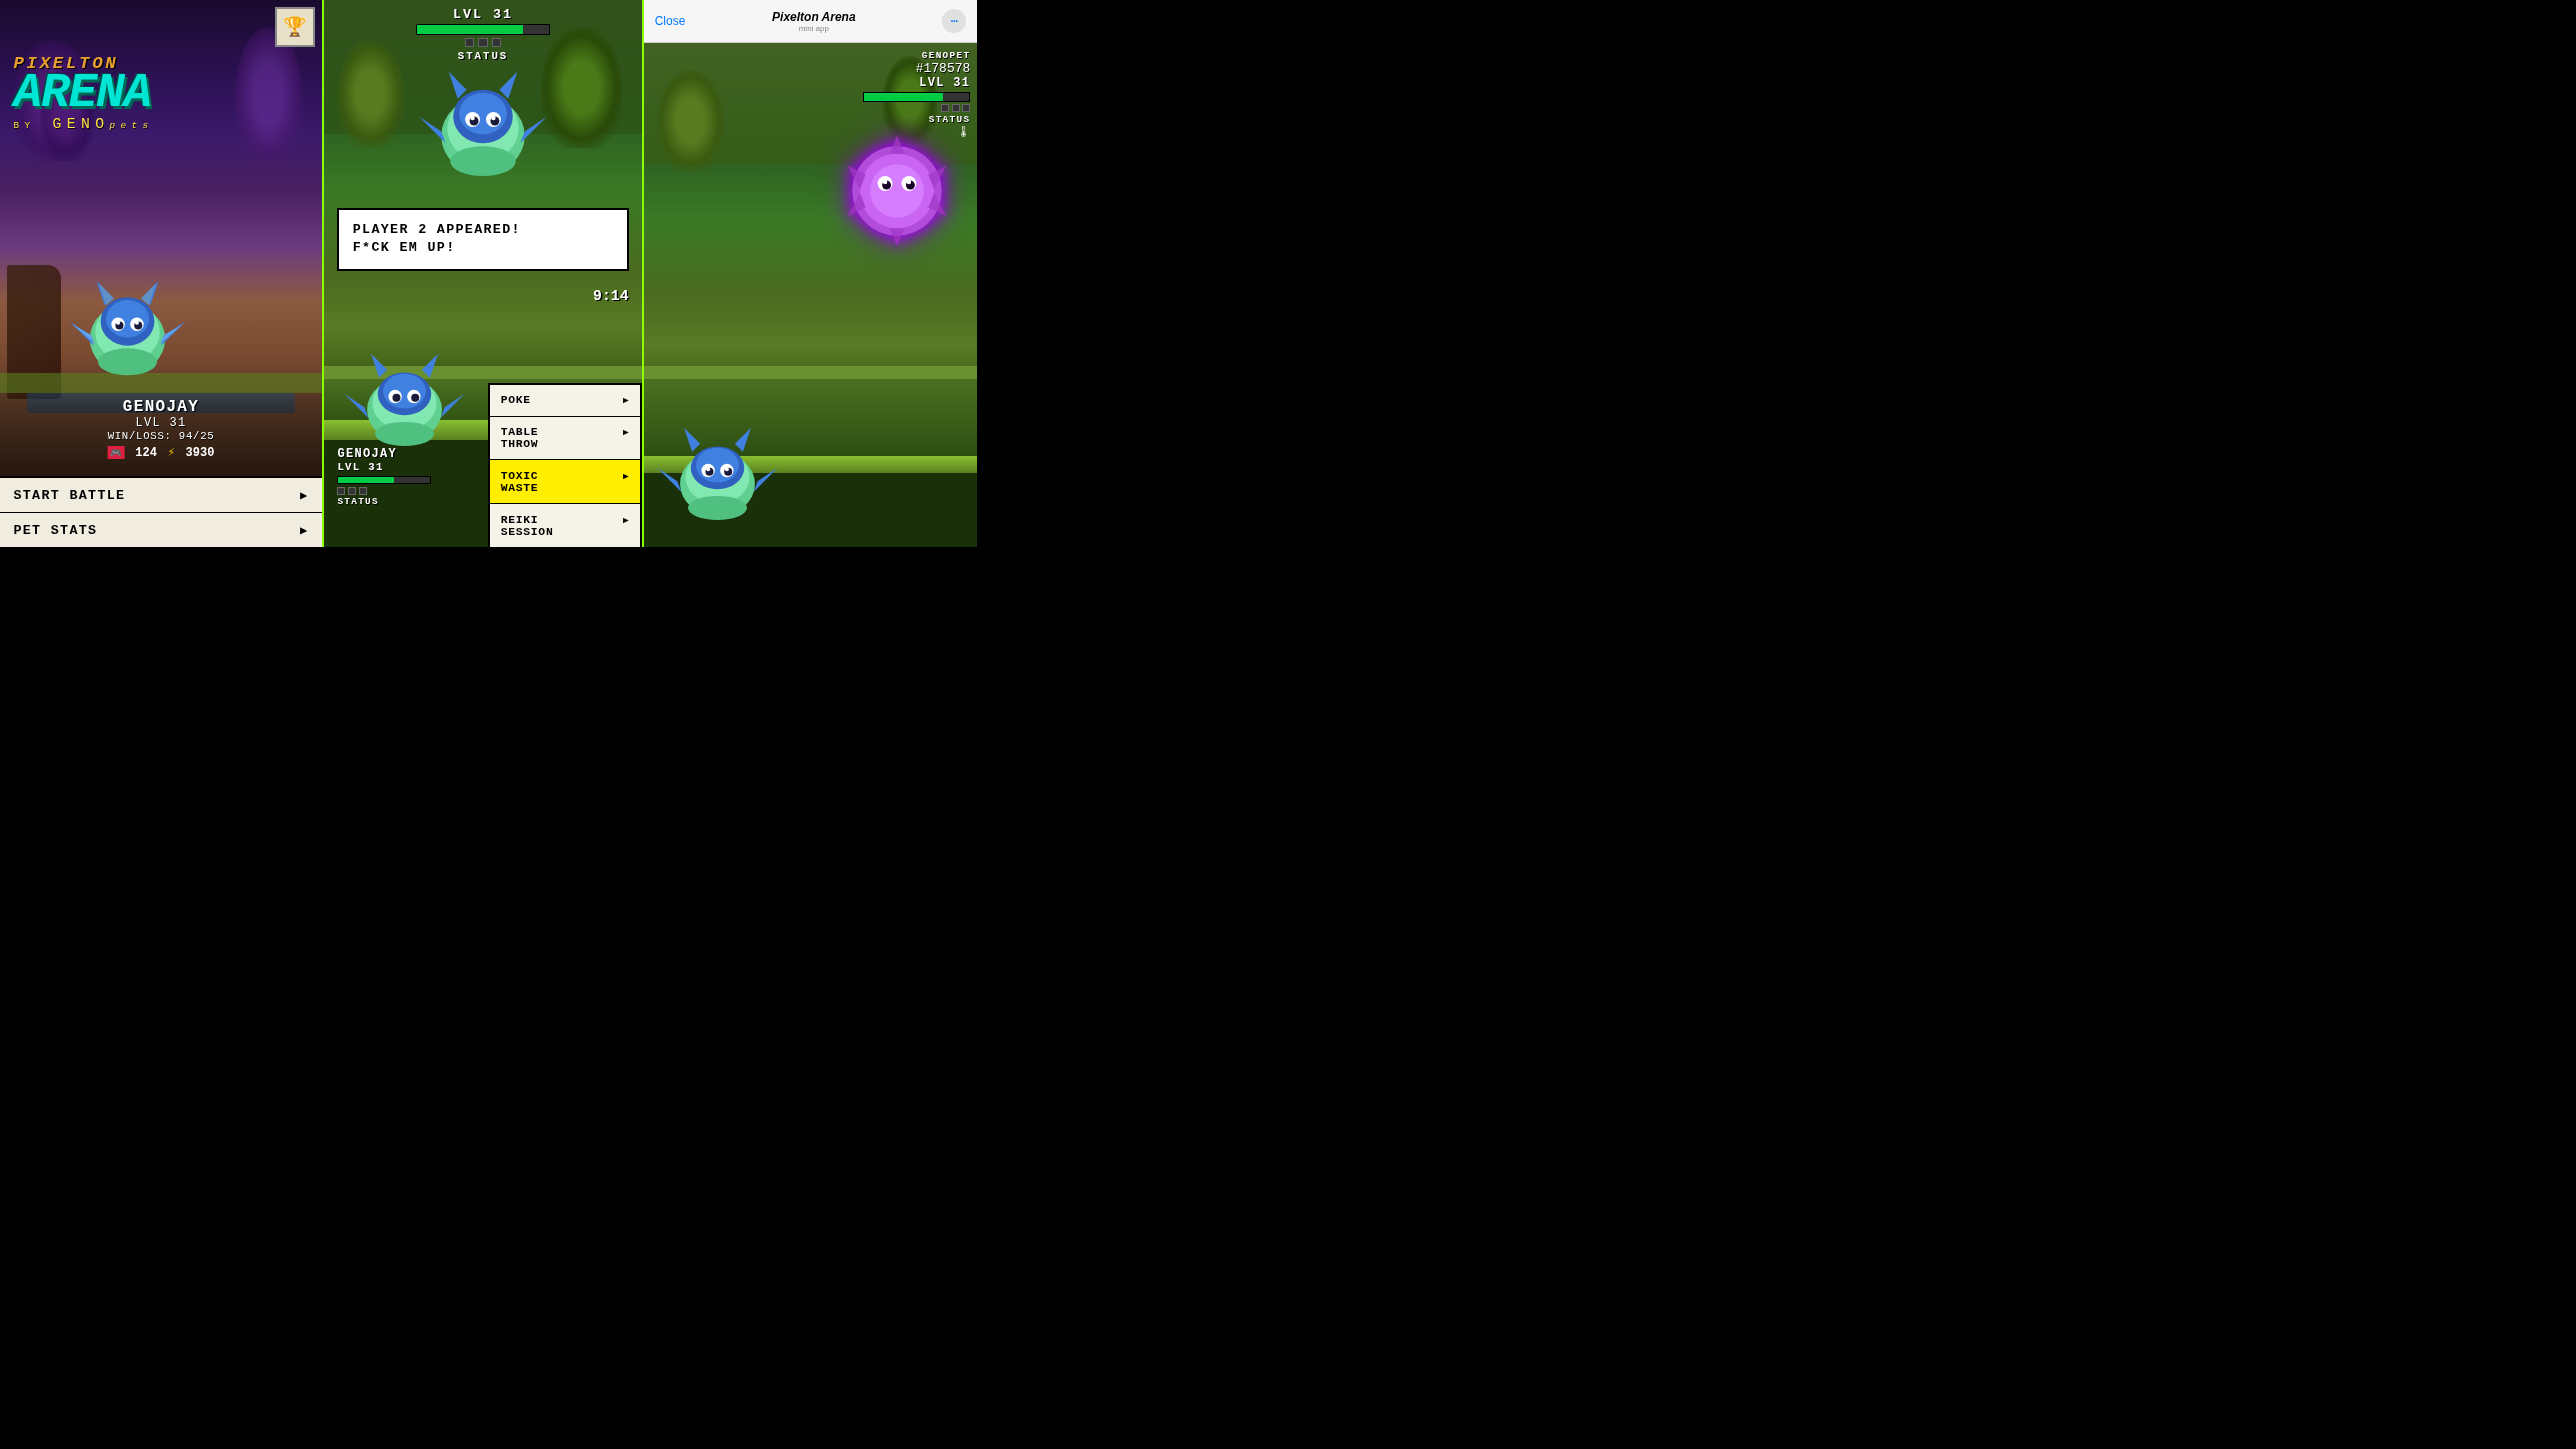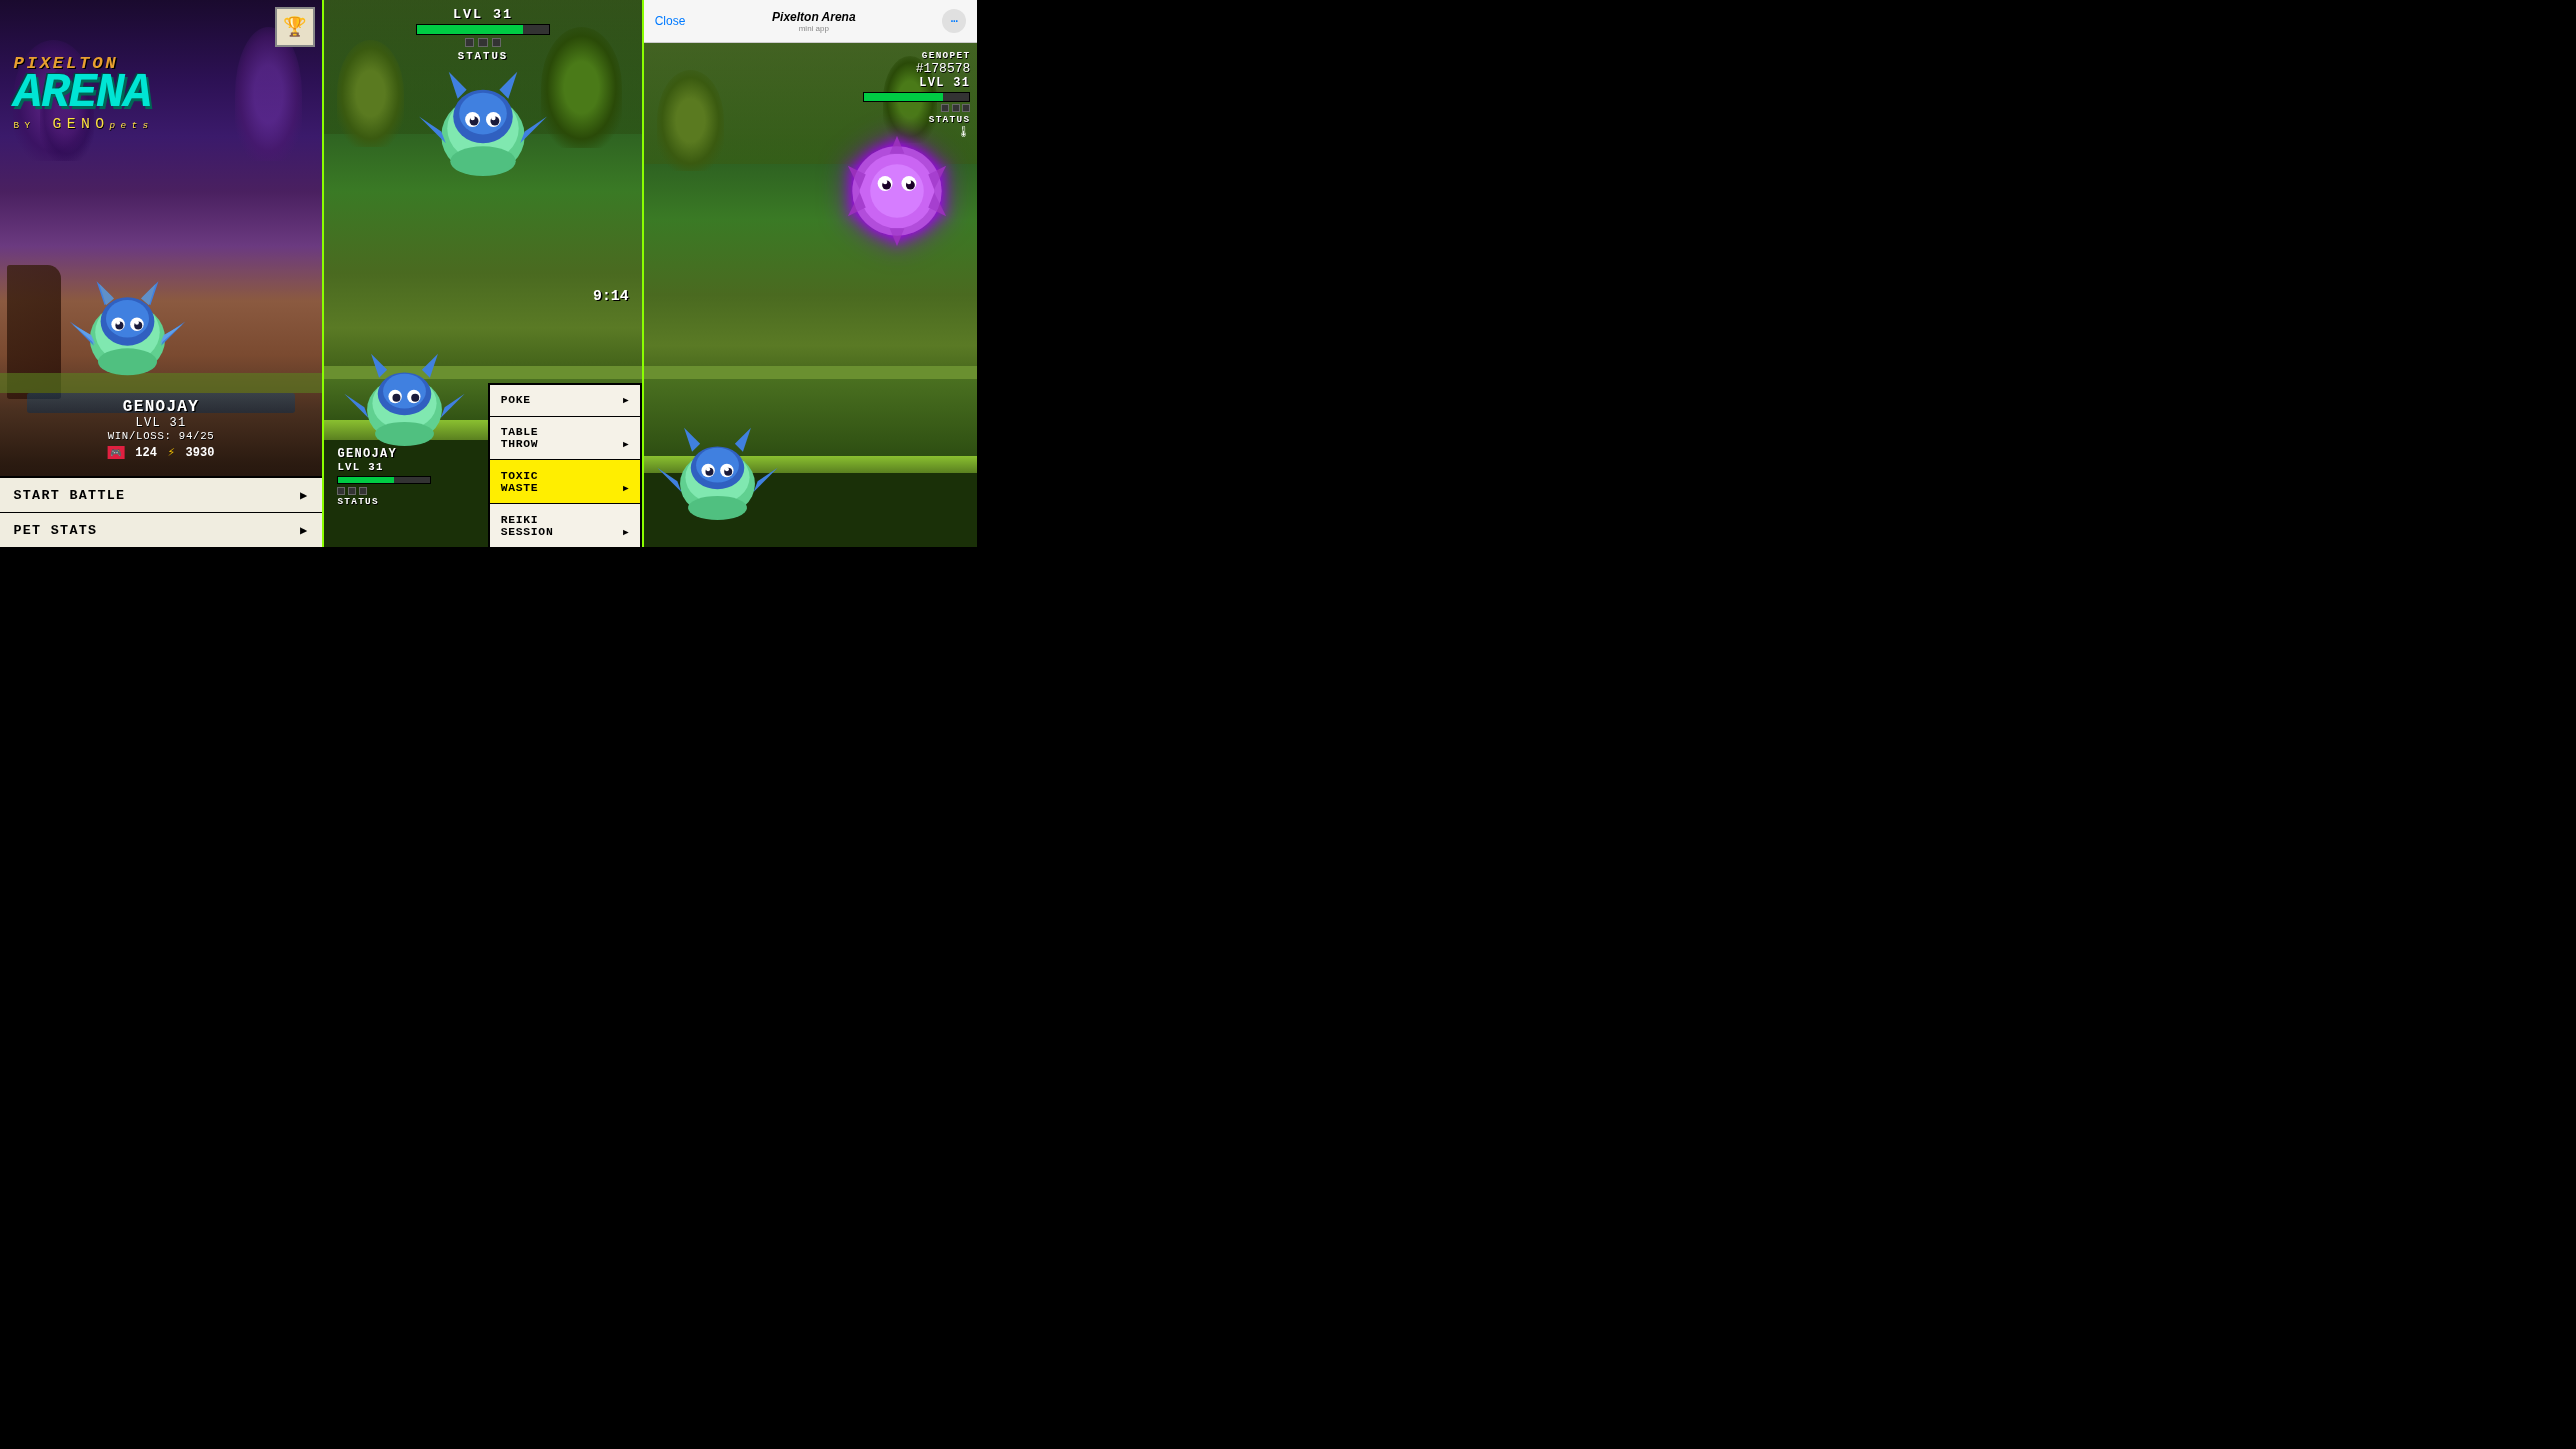--- a/index.html
+++ b/index.html
@@ -283,21 +283,21 @@
       bottom: 0px;
       right: 0;
       width: 154px;
       background: #f5f2e8;
       border: 2px solid #000;
       border-bottom: none;
       z-index: 15;
     }
     .action-item {
       display: flex;
-      align-items: flex-end;
+      align-items: flex-start;
       justify-content: space-between;
       padding: 9.4px 10.7px;
       border-bottom: 1.3px solid #000;
       cursor: pointer;
       font-size: 11.4px;
       font-weight: bold;
       letter-spacing: 0.7px;
     }
     .action-item:last-child { border-bottom: none; }
     .action-item.selected { background: #ffee00; }
@@ -642,20 +642,26 @@
       <circle cx="38" cy="43" r="1.5" fill="#fff"></circle>
       <circle cx="52" cy="43" r="1.5" fill="#fff"></circle>
       <polygon points="28,30 22,12 34,24" fill="#4080e0"></polygon>
       <polygon points="62,30 68,12 56,24" fill="#4080e0"></polygon>
       <polygon points="17,52 2,42 20,60" fill="#4080e0"></polygon>
       <polygon points="73,52 88,42 70,60" fill="#4080e0"></polygon>
       <ellipse cx="45" cy="72" rx="22" ry="10" fill="#50c080"></ellipse>
     </svg>
   </div>
 
+  <div id="battle-msg">
+    <div class="msg-text">
+      <span>PLAYER 2 APPEARED!</span><br>
+      <span>F*CK EM UP!</span>
+    </div>
+  </div>
 
   <div id="battle-timer">9:14</div>
 
   <div id="mid-player-sprite">
     <svg width="121" height="107" viewBox="0 0 90 80" style="image-rendering:pixelated;">
       <ellipse cx="45" cy="50" rx="28" ry="24" fill="#60d090"></ellipse>
       <ellipse cx="45" cy="45" rx="24" ry="20" fill="#80e8b0"></ellipse>
       <ellipse cx="45" cy="38" rx="20" ry="16" fill="#3060c0"></ellipse>
       <ellipse cx="45" cy="36" rx="16" ry="13" fill="#4080e0"></ellipse>
       <circle cx="38" cy="40" r="5" fill="#fff"></circle>

